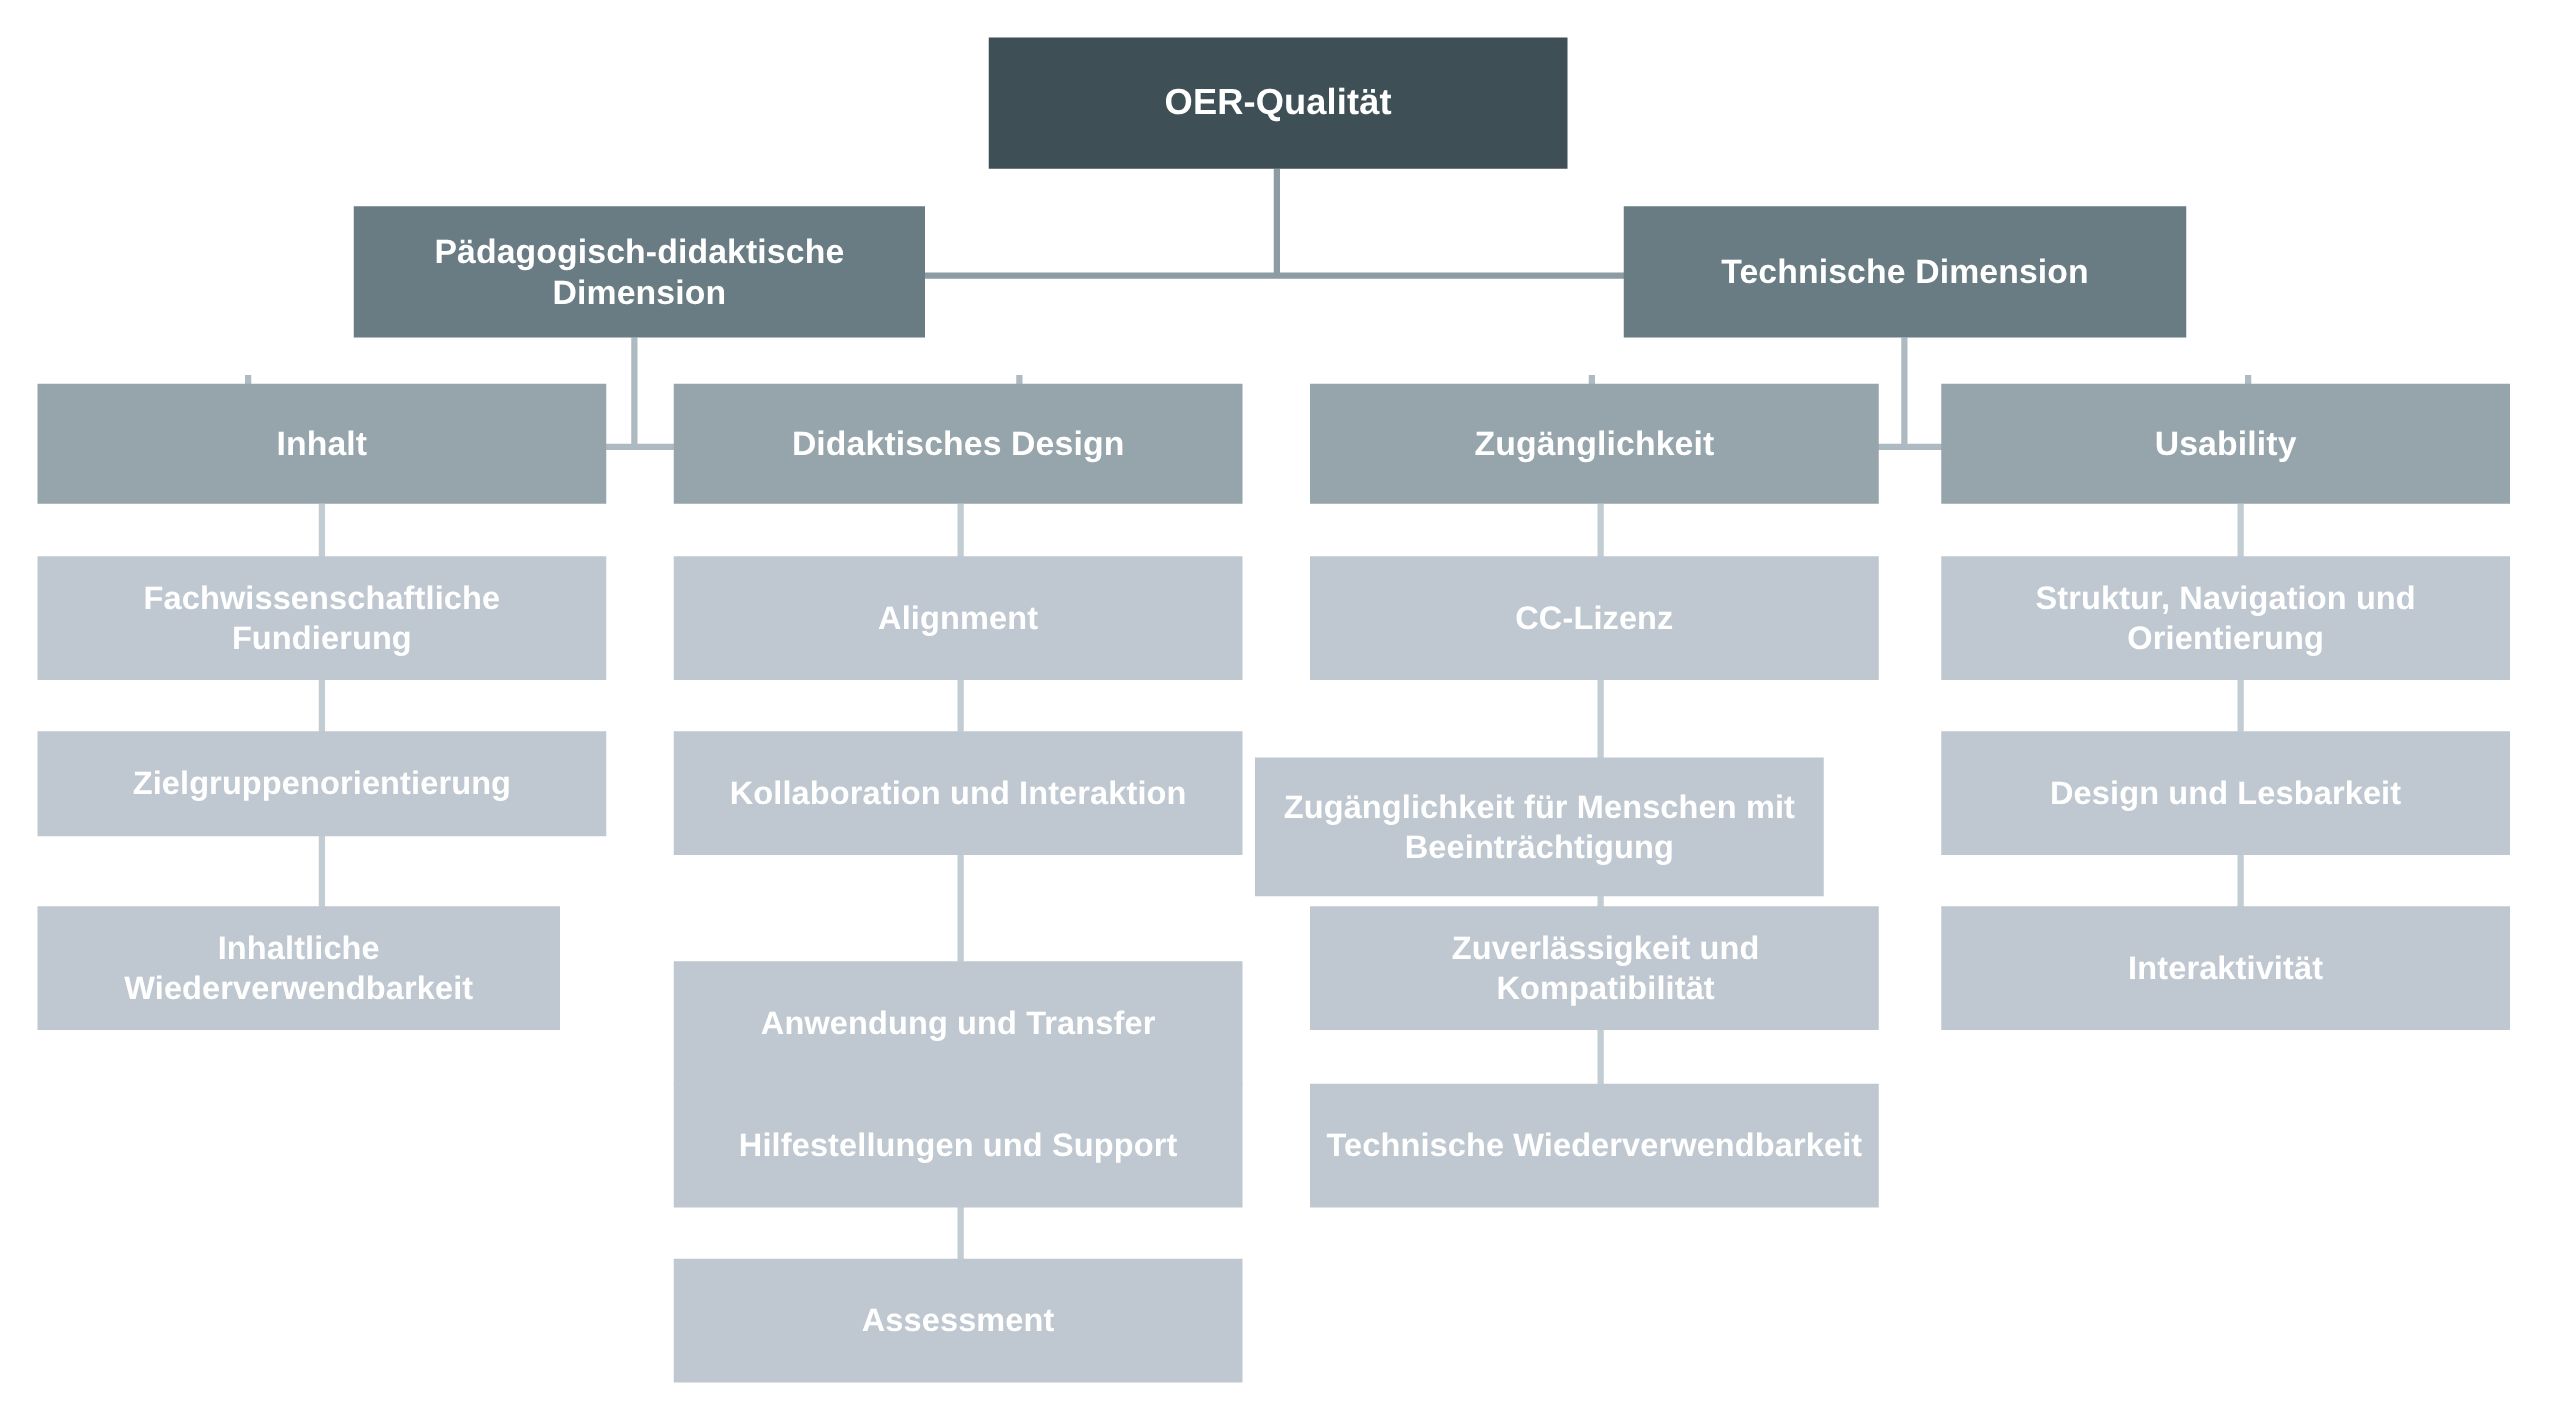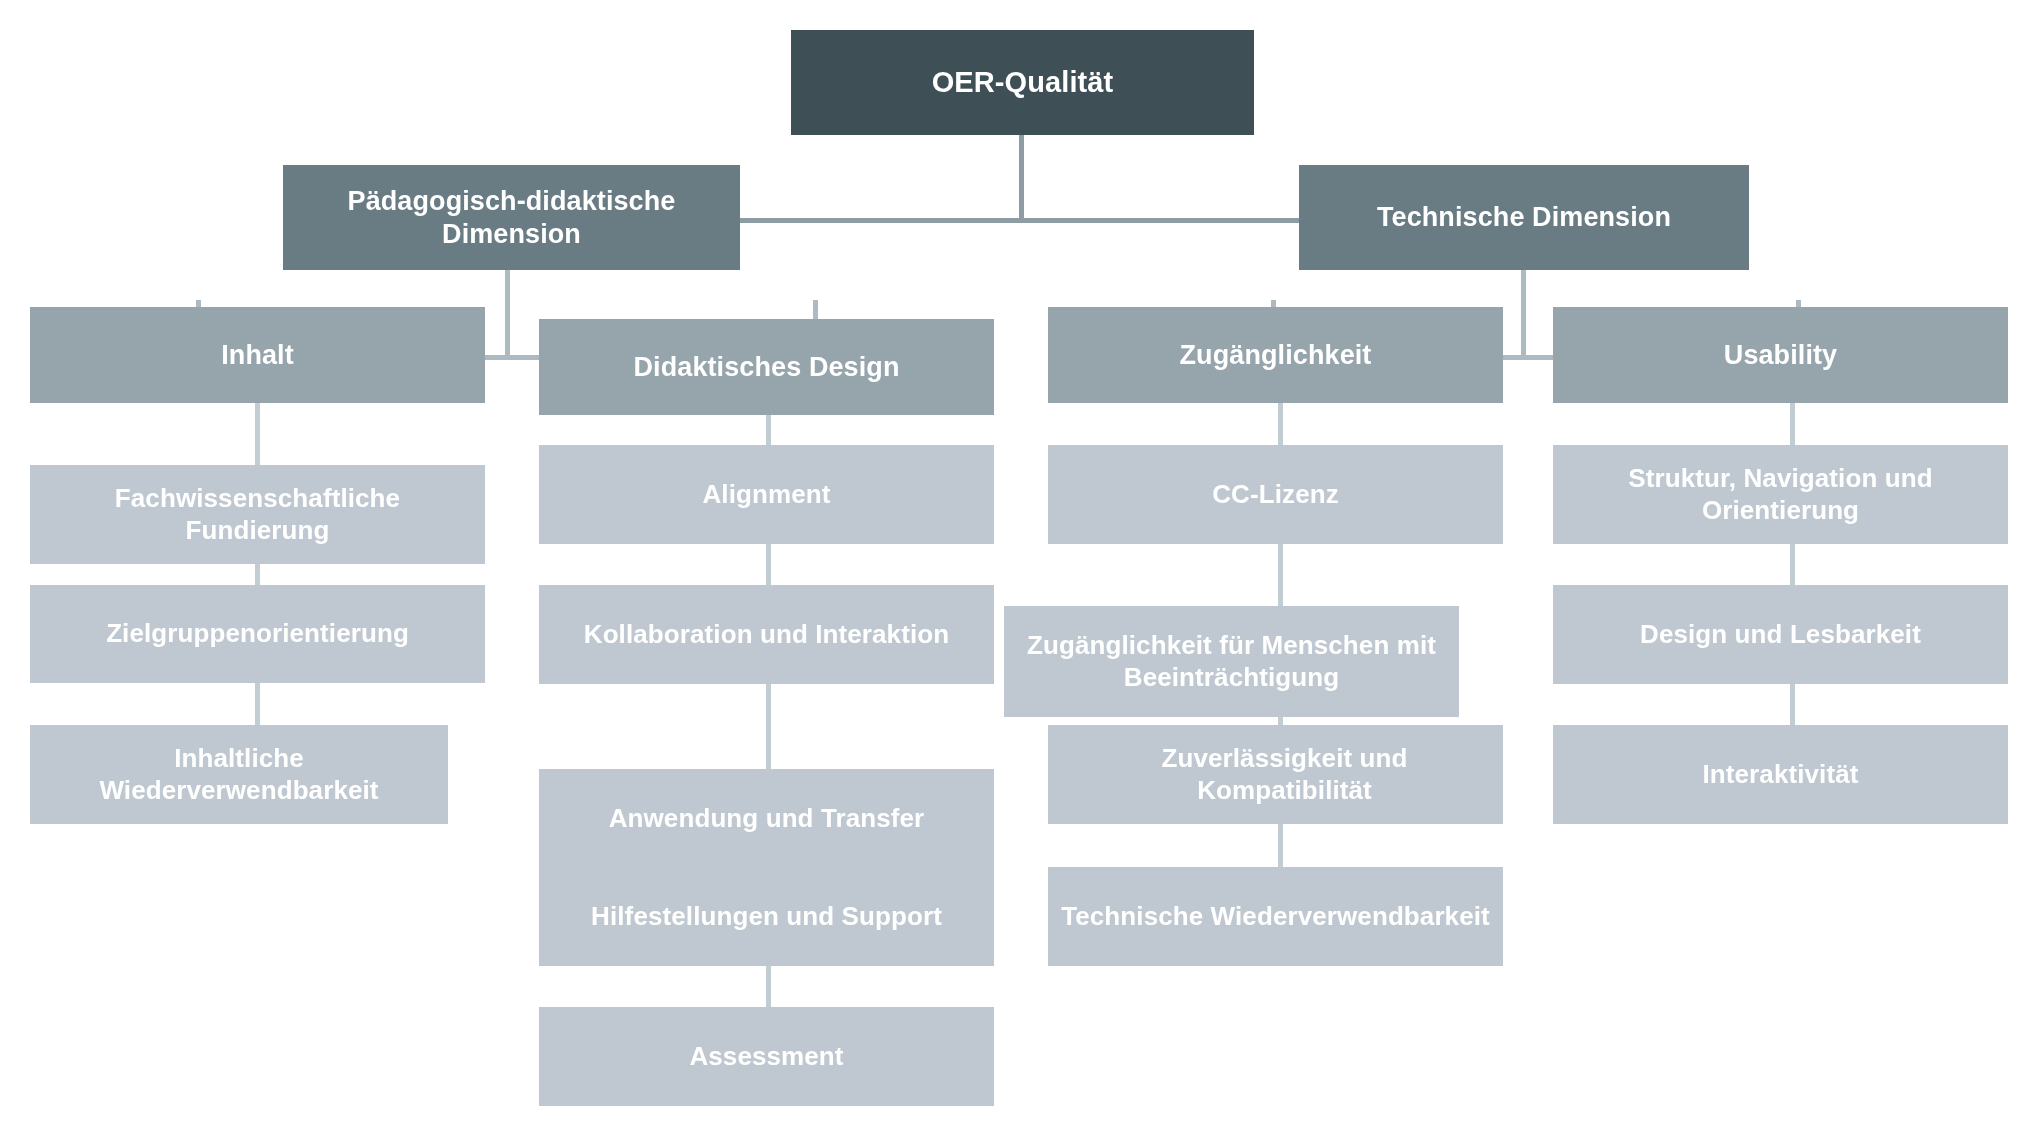--- a/index.html
+++ b/index.html
@@ -58,26 +58,26 @@
   <div class="conn" style="left:1278px;top:403px;width:5px;height:533px;"></div>
 
   <div class="conn" style="left:1790px;top:403px;width:5px;height:402px;"></div>
 
   <div class="node lvl-root" style="left:791px;top:30px;width:463px;height:105px;">OER-Qualität</div>
 
   <div class="node lvl-dim" style="left:283px;top:165px;width:457px;height:105px;">Pädagogisch-didaktische Dimension</div>
   <div class="node lvl-dim" style="left:1299px;top:165px;width:450px;height:105px;">Technische Dimension</div>
 
   <div class="node lvl-cat" style="left:30px;top:307px;width:455px;height:96px;">Inhalt</div>
-  <div class="node lvl-cat" style="left:539px;top:307px;width:455px;height:96px;margin-top:12px;">Didaktisches Design</div>
+  <div class="node lvl-cat" style="left:539px;top:307px;width:455px;height:96px;">Didaktisches Design</div>
   <div class="node lvl-cat" style="left:1553px;top:307px;width:455px;height:96px;">Usability</div>
   <div class="node lvl-cat" style="left:1048px;top:307px;width:455px;height:96px;">Zugänglichkeit</div>
 
-  <div class="node lvl-leaf" style="left:30px;top:465px;width:455px;height:99px;">Fachwissenschaftliche Fundierung</div>
-  <div class="node lvl-leaf" style="left:30px;top:585px;width:455px;height:98px;">Zielgruppenorientierung</div>
+  <div class="node lvl-leaf" style="left:30px;top:445px;width:455px;height:99px;">Fachwissenschaftliche Fundierung</div>
+  <div class="node lvl-leaf" style="left:30px;top:585px;width:455px;height:84px;">Zielgruppenorientierung</div>
   <div class="node lvl-leaf" style="left:30px;top:725px;width:418px;height:99px;">Inhaltliche Wiederverwendbarkeit</div>
 
   <div class="node lvl-leaf" style="left:539px;top:445px;width:455px;height:99px;text-align:center;">Alignment</div>
   <div class="node lvl-leaf" style="left:539px;top:585px;width:455px;height:99px;">Kollaboration und Interaktion</div>
   <div class="node lvl-leaf" style="left:539px;top:725px;width:455px;height:99px;margin-top:44px;">Anwendung und Transfer</div>
   <div class="node lvl-leaf" style="left:539px;top:867px;width:455px;height:99px;">Hilfestellungen und Support</div>
   <div class="node lvl-leaf" style="left:539px;top:1007px;width:455px;height:99px;">Assessment</div>
 
   <div class="node lvl-leaf" style="left:1048px;top:445px;width:455px;height:99px;">CC-Lizenz</div>
   <div class="node lvl-leaf" style="left:1004px;top:585px;width:455px;height:111px;margin-top:21px;">Zugänglichkeit für Menschen mit Beeinträchtigung</div>

